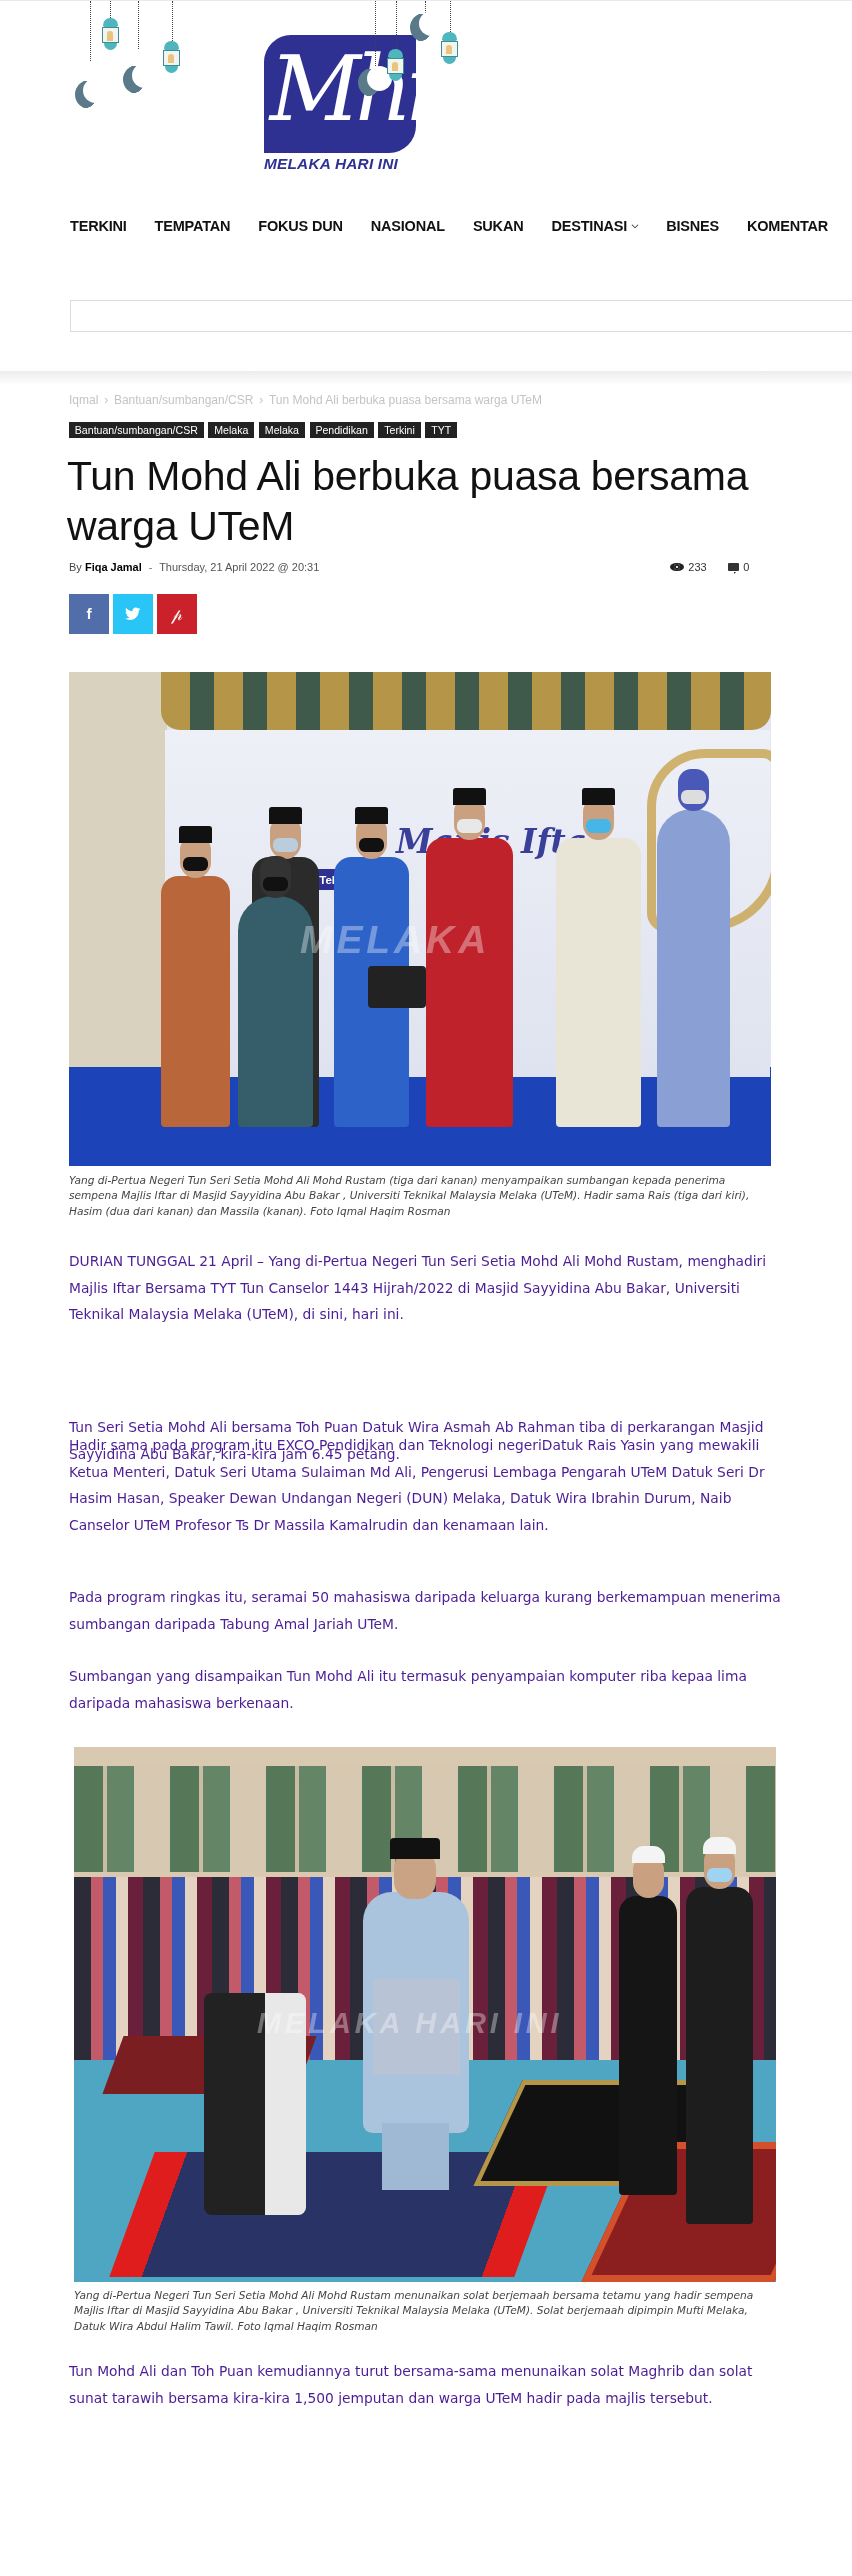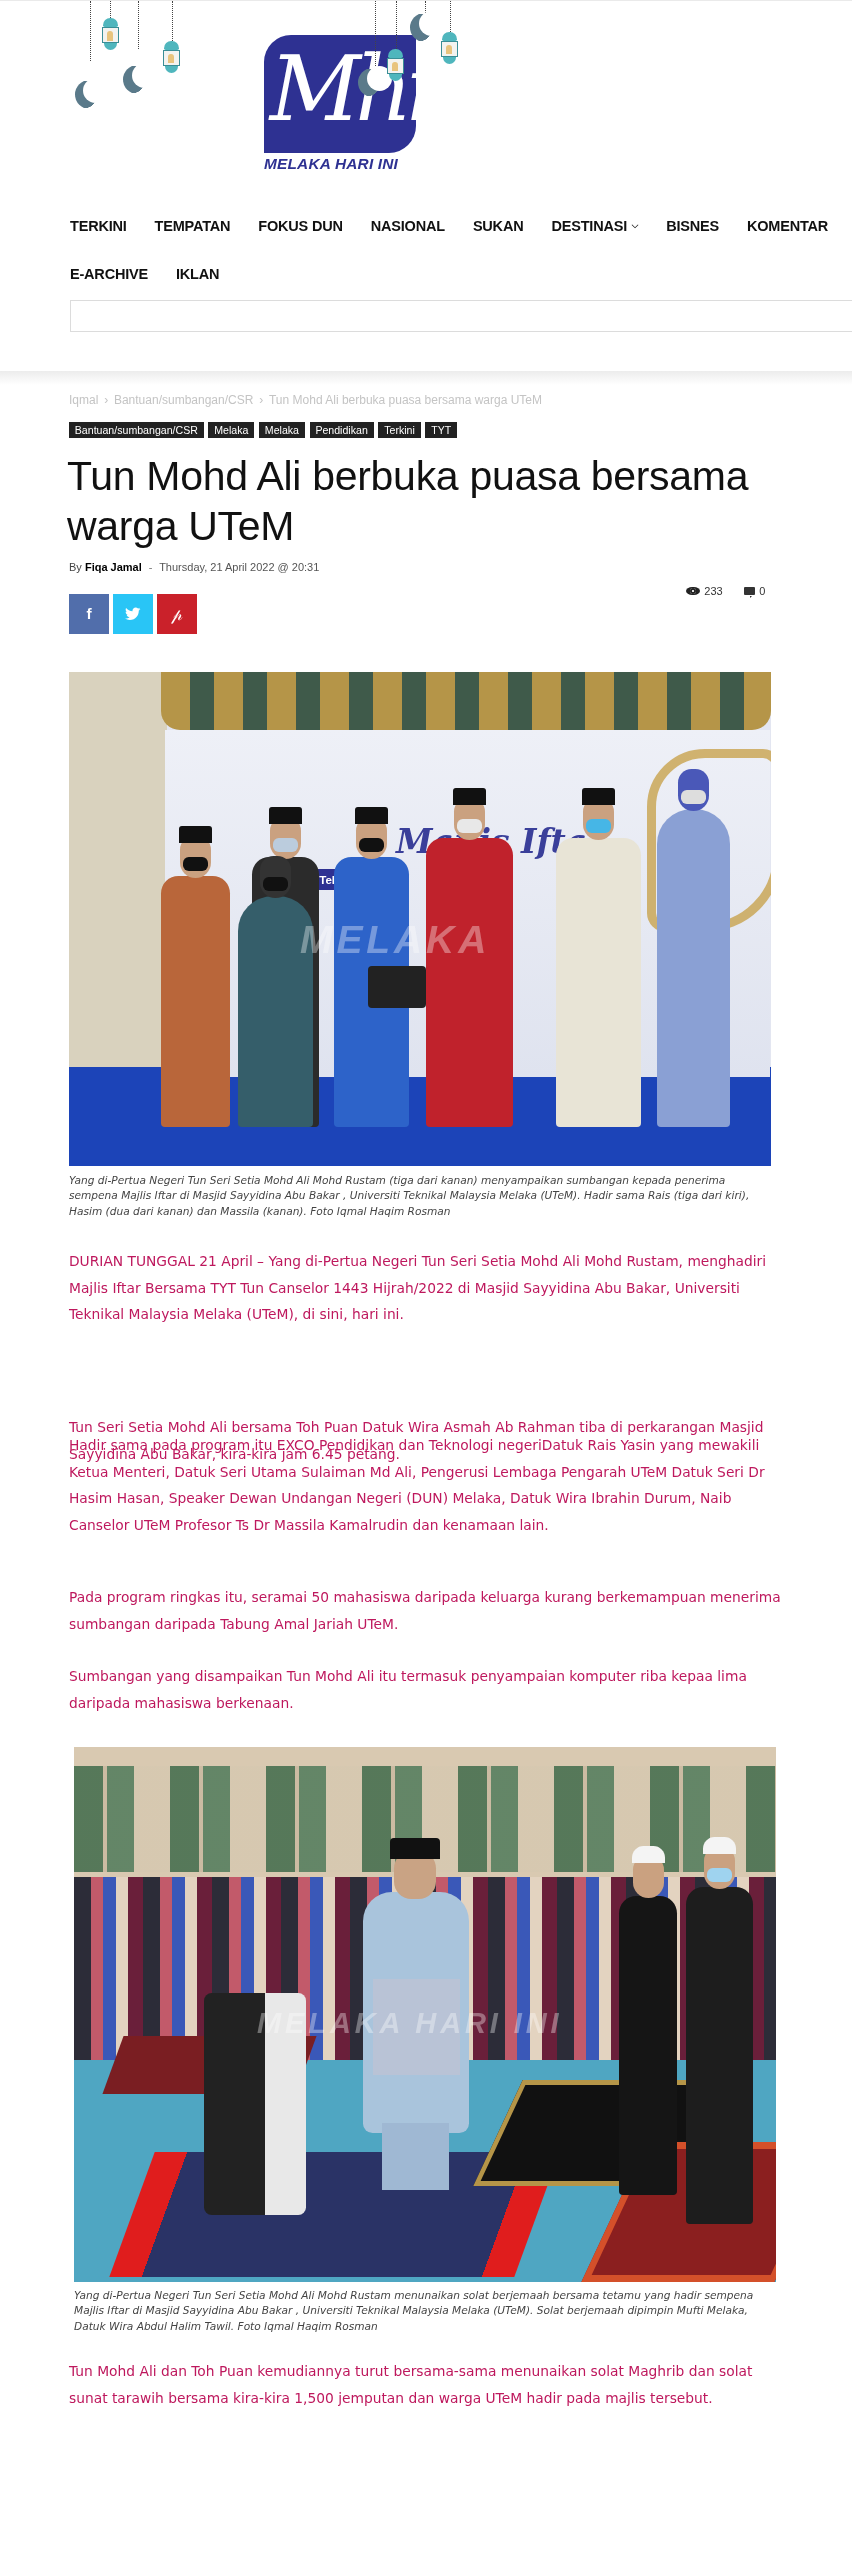--- a/index.html
+++ b/index.html
@@ -36,21 +36,21 @@
   .breadcrumb .sep { margin: 0 5.8px; }
   .tags { position: absolute; left: 69px; top: 422px; display: flex; gap: 4.8px; }
   .tag { background: #222; color: #fff; font-size: 10.6px; padding: 1.9px 5.8px; height: 16.4px; line-height: 12.5px; white-space: nowrap; }
 
   .title { position: absolute; left: 67px; top: 451px; width: 733px; font-family: "Liberation Sans", sans-serif; font-size: 41px; line-height: 50px; font-weight: normal; color: #111; letter-spacing: -0.3px; }
 
   .meta { position: absolute; left: 69px; top: 561px; font-size: 11px; color: #444; white-space: nowrap; text-align: center; }
   .meta .author { font-weight: bold; color: #000; }
   .meta .dash { margin: 0 3.9px; color: #777; }
   .meta .date { color: #555; }
-  .stats { position: absolute; left: 686px; top: 561px; font-size: 11px; color: #333; display: flex; align-items: center; margin-top: 24px; }
+  .stats { position: absolute; left: 670px; top: 561px; font-size: 11px; color: #333; display: flex; align-items: center; }
   .stats .eye { display: inline-block; width: 13.5px; height: 8.7px; border-radius: 50%; background: #222; position: relative; margin-right: 4.8px; }
   .stats .eye::after { content: ""; position: absolute; left: 3.9px; top: 1.4px; width: 5.8px; height: 5.8px; border-radius: 50%; background: #fff; box-shadow: inset 0 0 0 1.9px #222; }
   .stats .comment { display: inline-block; width: 11.6px; height: 8.7px; background: #333; border-radius: 1px; margin-left: 21px; margin-right: 3.9px; position: relative; }
   .stats .comment::after { content: ""; position: absolute; left: 6.7px; bottom: -2.9px; border-left: 2.9px solid #333; border-bottom: 2.9px solid transparent; }
 
   .share { position: absolute; left: 69px; top: 594px; display: flex; gap: 3.9px; }
   .share-btn { width: 40px; height: 40px; color: #fff; display: flex; align-items: center; justify-content: center; font-weight: bold; font-size: 15.4px; }
   .share-btn.fb { background: #516eab; }
   .share-btn.tw { background: #29c5f6; }
   .share-btn.pin { background: #ca212a; }
@@ -69,21 +69,21 @@
   .person { position: absolute; bottom: 39px; border-radius: 17.4px 17.4px 3.9px 3.9px; }
   .person .head { position: absolute; left: 50%; top: -40px; width: 31px; height: 42px; margin-left: -15.4px; background: #caa180; border-radius: 13.5px 13.5px 15.4px 15.4px; }
   .person .songkok { position: absolute; left: 50%; top: -50px; width: 33px; height: 17.4px; margin-left: -16.4px; background: #111; border-radius: 2.9px 2.9px 0 0; }
   .person .mask { position: absolute; left: 50%; top: -19px; width: 25px; height: 13.5px; margin-left: -12.5px; border-radius: 5.8px; }
   .watermark { position: absolute; color: rgba(255,255,255,0.35); font-size: 39px; font-weight: bold; letter-spacing: 3.9px; font-style: italic; white-space: nowrap; }
 
   .caption { position: absolute; left: 69px; width: 704px; font-family: "DejaVu Sans", sans-serif; font-style: italic; font-size: 10.6px; line-height: 15.4px; color: #444; }
   .caption1 { top: 1173px; }
   .caption2 { top: 2288px; left: 74px; }
 
-  .para { position: absolute; left: 69px; width: 713px; font-family: "DejaVu Sans", sans-serif; font-size: 13.8px; line-height: 26.5px; color: #be185d; }
+  .para { position: absolute; left: 69px; width: 713px; font-family: "DejaVu Sans", sans-serif; font-size: 13.8px; line-height: 26.5px; color: #4c1d95; }
   .p1 { top: 1248px; }
   .p2 { top: 1414px; }
   .p3 { top: 1432px; }
   .p4 { top: 1584px; }
   .p5 { top: 1663px; }
   .p6 { top: 2358px; }
 
   
   .photo2 { left: 74px; top: 1747px; width: 702px; height: 535px;
     background:
@@ -153,24 +153,20 @@
       <a class="nav-item">FOKUS DUN</a>
       <a class="nav-item">NASIONAL</a>
       <a class="nav-item">SUKAN</a>
       <a class="nav-item">
         <span>DESTINASI</span>
         <span class="chev">⌵</span>
       </a>
       <a class="nav-item">BISNES</a>
       <a class="nav-item">KOMENTAR</a>
     </div>
-    <div class="nav-row row2">
-      <a class="nav-item">E-ARCHIVE</a>
-      <a class="nav-item">IKLAN</a>
-    </div>
   </nav>
   <div class="search-box"></div>
 </header>
 <div class="header-shadow"></div>
 
 <div class="breadcrumb">
   <a>Iqmal</a><span class="sep">›</span><a>Bantuan/sumbangan/CSR</a><span class="sep">›</span><span>Tun Mohd Ali berbuka puasa bersama warga UTeM</span>
 </div>
 
 <div class="tags">

